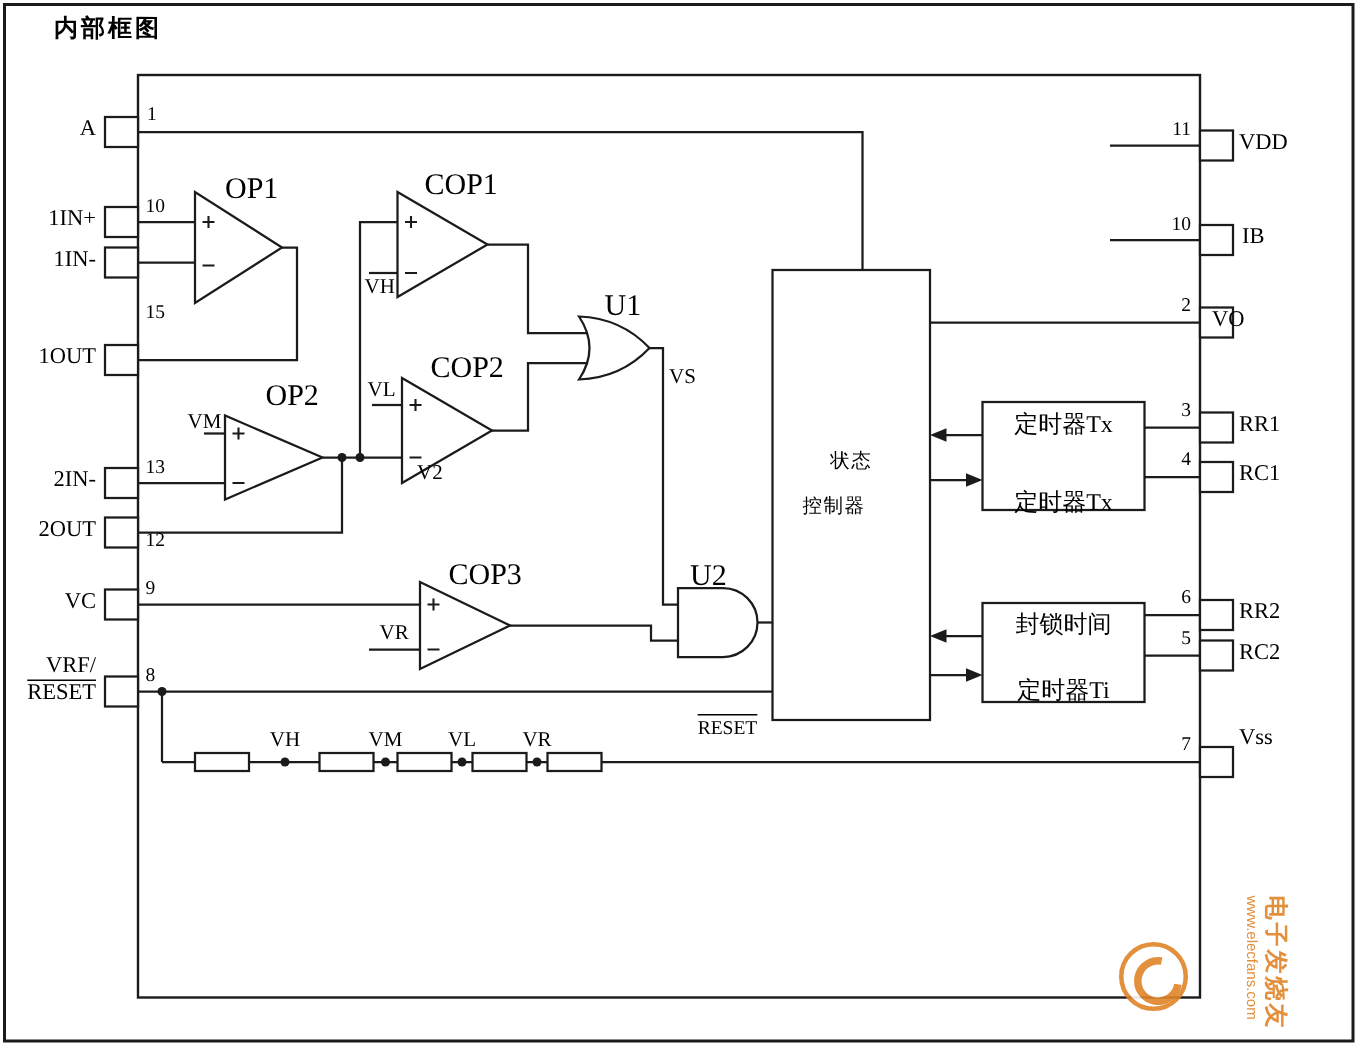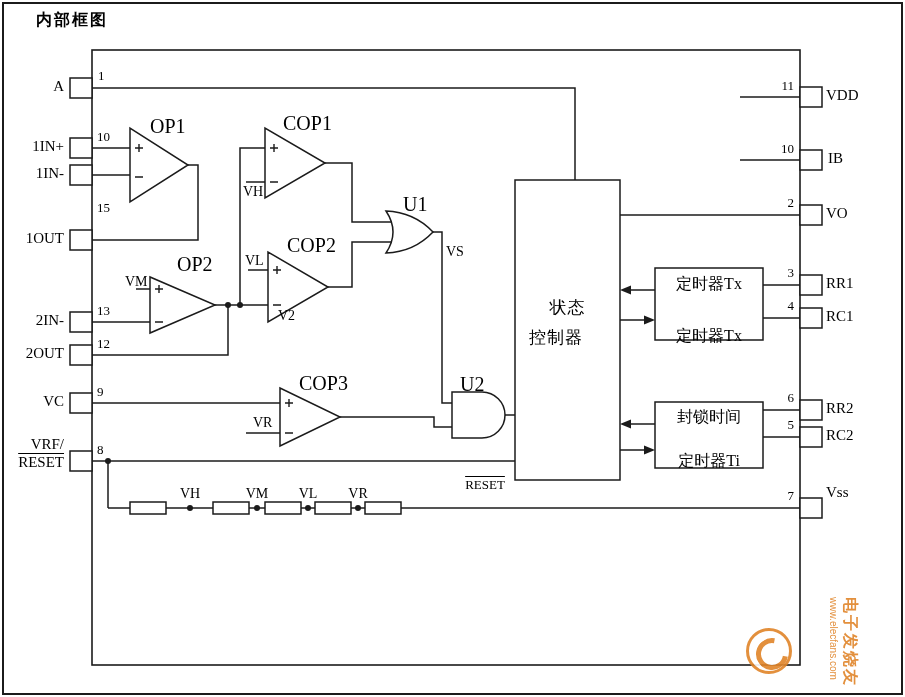--- a/index.html
+++ b/index.html
@@ -6,21 +6,21 @@
   #stage{position:relative;width:905px;height:697px;background:#ffffff;overflow:hidden;
          font-family:"Liberation Serif","DejaVu Serif",serif;color:#141414;}
   svg{position:absolute;left:0;top:0;}
   .lbl{position:absolute;line-height:1.05;white-space:nowrap;color:#000000;
        font-family:"Liberation Serif","DejaVu Serif",serif;}
   .n{font-size:13px;}
   .pn{font-size:15px;}
   .cn{font-size:20px;}
   .sg{font-size:14px;}
   .cjk{font-size:16px;text-align:center;}
-  .cjk2{font-size:17px;text-align:center;letter-spacing:1px;font-family:Liberation Mono, monospace;}
+  .cjk2{font-size:13px;text-align:center;letter-spacing:1px;}
   .ovl{text-decoration:overline;}
   .title{font-size:16px;font-weight:bold;letter-spacing:2px;}
   .ar{text-align:right;}
   .ac{text-align:center;}
   .wm-logo{position:absolute;left:746px;top:628px;width:46px;height:46px;border:3px solid #e08429;
            border-radius:50%;box-sizing:border-box;opacity:.9;background:#fff;}
   .wm-arc{position:absolute;left:7px;top:7px;width:22px;height:22px;border:5px solid #e08429;
           border-radius:50%;border-right-color:transparent;transform:rotate(-35deg);}
   .wm-text{position:absolute;left:792px;top:625px;width:96px;height:40px;transform:rotate(90deg);
            transform-origin:48px 20px;color:#e08429;opacity:.9;}
@@ -142,36 +142,36 @@
   <div class="lbl pn ar" style="left:14px;top:313px;width:50px;">2IN-</div>
   <div class="lbl pn ar" style="left:14px;top:346px;width:50px;">2OUT</div>
   <div class="lbl pn ar" style="left:14px;top:394px;width:50px;">VC</div>
   <div class="lbl pn ar" style="left:14px;top:437px;width:50px;">VRF/</div>
   <div class="lbl pn ar ovl" style="left:14px;top:455px;width:50px;">RESET</div>
 
   <div class="lbl n" style="left:98px;top:69px;">1</div>
   <div class="lbl n" style="left:97px;top:130px;">10</div>
   <div class="lbl n" style="left:97px;top:157px;margin-top:44px;">15</div>
   <div class="lbl n" style="left:97px;top:304px;">13</div>
-  <div class="lbl n" style="left:97px;top:337px;">12</div>
+  <div class="lbl n" style="left:97px;top:353px;">12</div>
   <div class="lbl n" style="left:97px;top:385px;">9</div>
   <div class="lbl n" style="left:97px;top:443px;">8</div>
 
   <div class="lbl n ar" style="left:774px;top:79px;width:20px;">11</div>
   <div class="lbl n ar" style="left:774px;top:142px;width:20px;">10</div>
   <div class="lbl n ar" style="left:774px;top:196px;width:20px;">2</div>
   <div class="lbl n ar" style="left:774px;top:266px;width:20px;">3</div>
   <div class="lbl n ar" style="left:774px;top:299px;width:20px;">4</div>
   <div class="lbl n ar" style="left:774px;top:391px;width:20px;">6</div>
   <div class="lbl n ar" style="left:774px;top:418px;width:20px;">5</div>
   <div class="lbl n ar" style="left:774px;top:489px;width:20px;">7</div>
 
   <div class="lbl pn" style="left:826px;top:88px;">VDD</div>
   <div class="lbl pn" style="left:828px;top:151px;">IB</div>
-  <div class="lbl pn" style="left:826px;top:206px;">VO</div>
+  <div class="lbl pn" style="left:808px;top:206px;">VO</div>
   <div class="lbl pn" style="left:826px;top:276px;">RR1</div>
   <div class="lbl pn" style="left:826px;top:309px;">RC1</div>
   <div class="lbl pn" style="left:826px;top:401px;">RR2</div>
   <div class="lbl pn" style="left:826px;top:428px;">RC2</div>
   <div class="lbl pn" style="left:826px;top:485px;">Vss</div>
 
   <div class="lbl cn" style="left:150px;top:116px;">OP1</div>
   <div class="lbl cn" style="left:283px;top:113px;">COP1</div>
   <div class="lbl cn" style="left:287px;top:235px;">COP2</div>
   <div class="lbl cn" style="left:177px;top:254px;">OP2</div>

